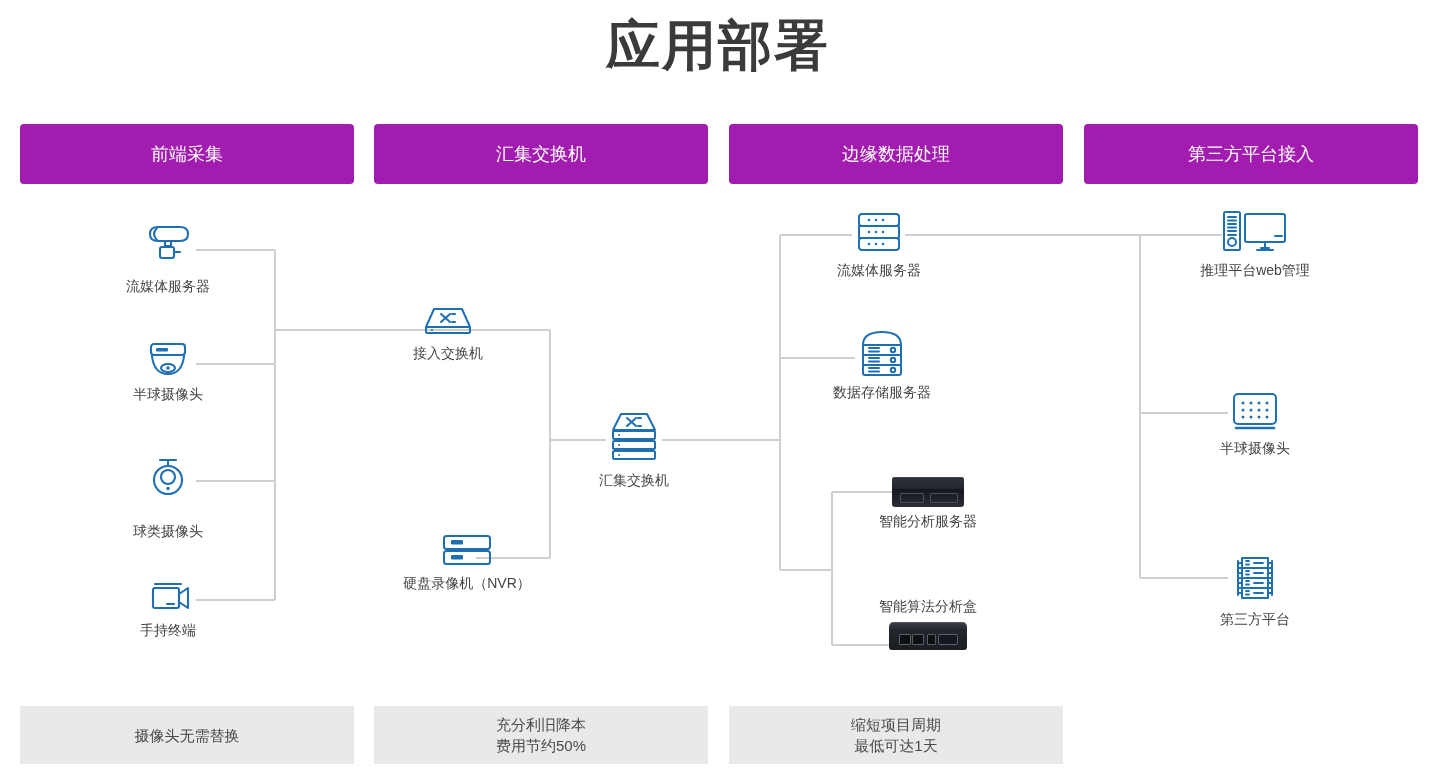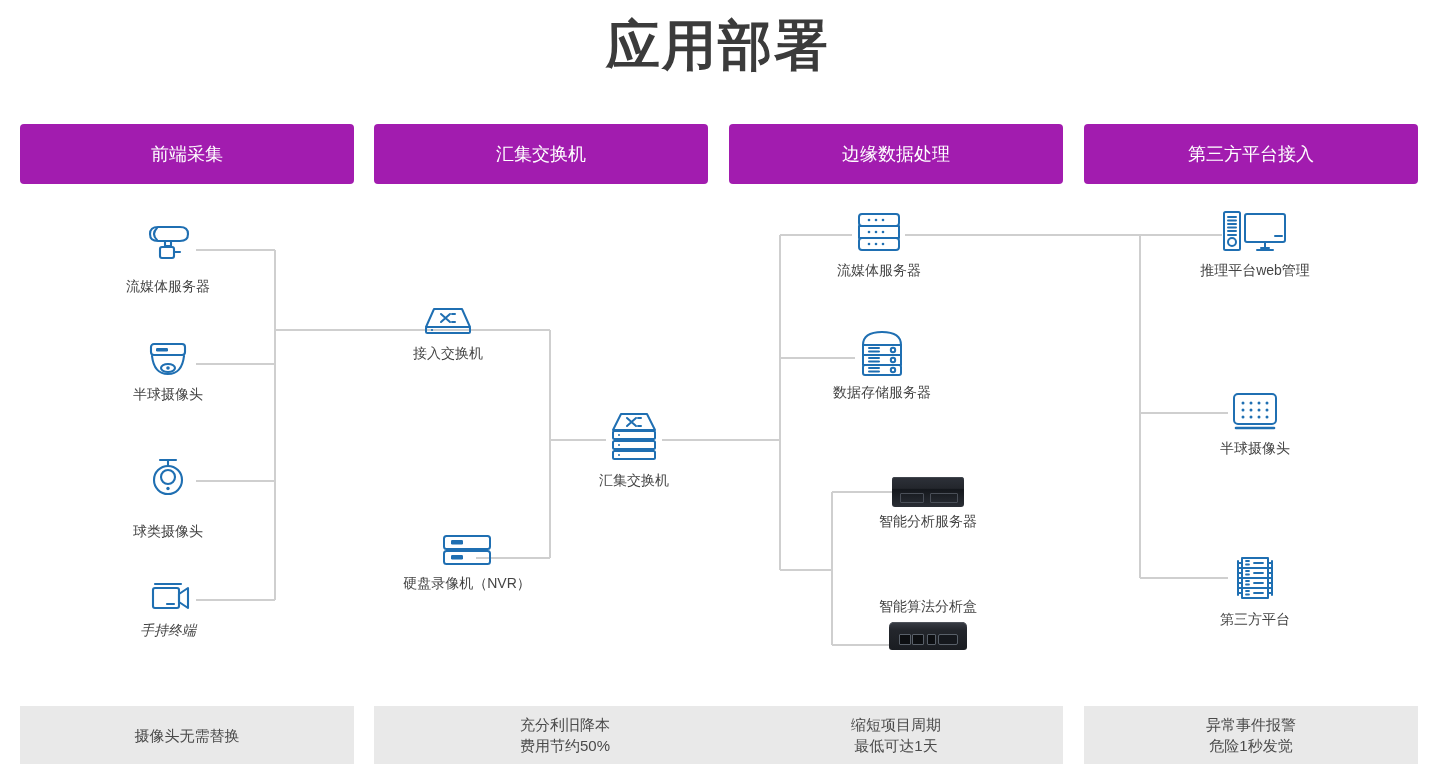--- a/index.html
+++ b/index.html
@@ -22,21 +22,21 @@
   .col-head.c3{left:729px;width:334px;}
   .col-head.c4{left:1084px;width:334px;}
 
   .footer-band{position:absolute;left:0;top:706px;width:1436px;height:58px;border-radius:25px;}
   .foot{
     position:absolute;top:0;height:58px;background:#e9e9e9;color:#4a4a4a;
     font-size:15px;line-height:21px;text-align:center;
     display:flex;flex-direction:column;align-items:center;justify-content:center;
   }
   .foot.c1{left:20px;width:334px;}
-  .foot.c2{left:374px;width:334px;padding-left:24px;}
+  .foot.c2{left:374px;width:334px;}
   .foot.c3{left:729px;width:334px;}
   .foot.c4{left:1084px;width:334px;}
 
   #wires{position:absolute;left:0;top:0;width:1436px;height:782px;}
 
   .node{position:absolute;display:flex;flex-direction:column;align-items:center;}
   .node .lbl{font-size:14px;color:#444;white-space:nowrap;margin-top:6px;}
   .node.lbl-top .lbl{margin-top:0;margin-bottom:6px;}
   .node .ico{display:flex;align-items:center;justify-content:center;}
 
@@ -152,21 +152,21 @@
       <path d="M18 5 L34 5"></path>
       <path d="M26 5 L26 11"></path>
       <circle cx="26" cy="25" r="14"></circle>
       <circle cx="26" cy="22" r="7"></circle>
       <circle cx="26" cy="33.5" r="1.7" fill="#1f6fb2" stroke="none"></circle>
     </svg>
   </div>
   <div class="lbl">球类摄像头</div>
 </div>
 
-<div class="node" style="left:118px;top:578px;width:100px;font-style:italic;">
+<div class="node" style="left:118px;top:578px;width:100px;">
   <div class="ico">
     <svg width="54" height="38" viewBox="0 0 54 38" fill="none" stroke="#1f6fb2" stroke-width="2.1" stroke-linecap="round" stroke-linejoin="round">
       <path d="M14 6 L40 6"></path>
       <rect x="12" y="10" width="26" height="20" rx="2"></rect>
       <path d="M38 16 L47 10 L47 30 L38 24 Z"></path>
       <path d="M26 26 L33 26"></path>
     </svg>
   </div>
   <div class="lbl">手持终端</div>
 </div>
@@ -336,17 +336,13 @@
     <span></span>
   </div>
   <div class="foot c2">
     <span>充分利旧降本</span>
     <span>费用节约50%</span>
   </div>
   <div class="foot c3">
     <span>缩短项目周期</span>
     <span>最低可达1天</span>
   </div>
-  <div class="foot c4">
-    <span>异常事件报警</span>
-    <span>危险1秒发觉</span>
-  </div>
 </div>
 
 </body></html>

